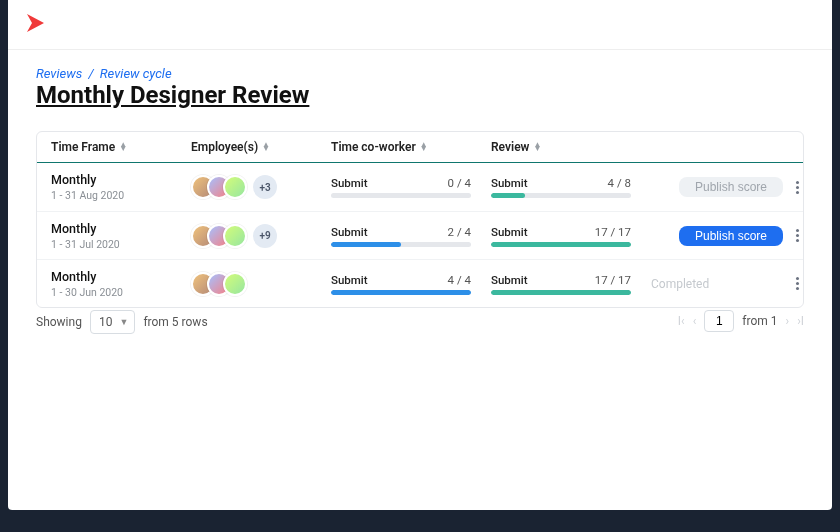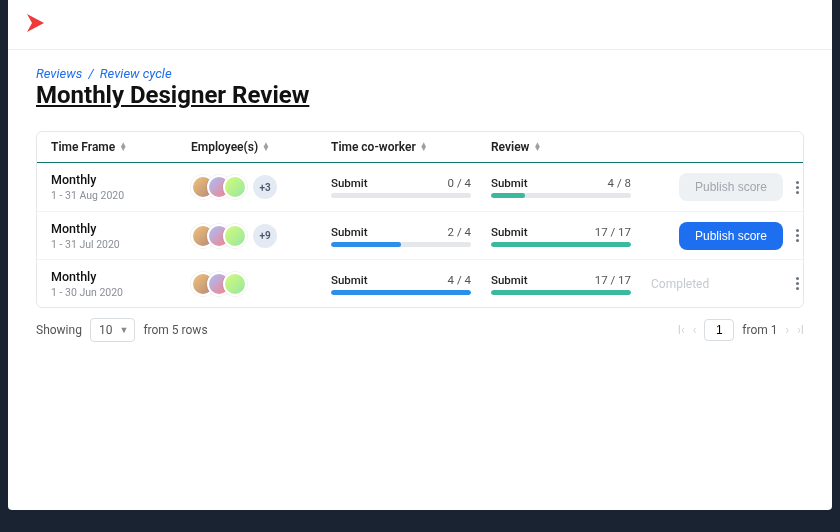--- a/index.html
+++ b/index.html
@@ -121,21 +121,21 @@
   .fill {
     height: 100%;
     border-radius: 3px;
   }
   .fill.blue { background: #2d8fe8; }
   .fill.teal { background: #3bb89e; }
   .btn {
     display: inline-flex;
     align-items: center;
     justify-content: center;
-    height: 28px;
+    height: 20px;
     padding: 0 12px;
     border-radius: 8px;
     font-size: 12px;
     font-weight: 500;
     border: none;
     cursor: pointer;
     min-width: 104px;
   }
   .btn.primary { background: #1e6ef0; color: #fff; }
   .btn.disabled { background: #eef1f4; color: #a0a6ad; cursor: default; }
@@ -146,22 +146,22 @@
     align-items: center;
     justify-content: center;
     gap: 2px;
     cursor: pointer;
     color: #6b7280;
   }
   .kebab span { width: 3px; height: 3px; background: #6b7280; border-radius: 50%; display: block; }
   .pagination {
     display: flex;
     justify-content: space-between;
-    align-items: center;
-    margin-top: 10px;
+    align-items: flex-start;
+    margin-top: 2px;
     font-size: 12px;
     color: #555;
     gap: 20px;
   }
   .pag-left, .pag-right { display: flex; align-items: center; gap: 8px; }
   .select {
     border: 1px solid #d8dde2;
     border-radius: 4px;
     padding: 4px 22px 4px 8px;
     font-size: 12px;

